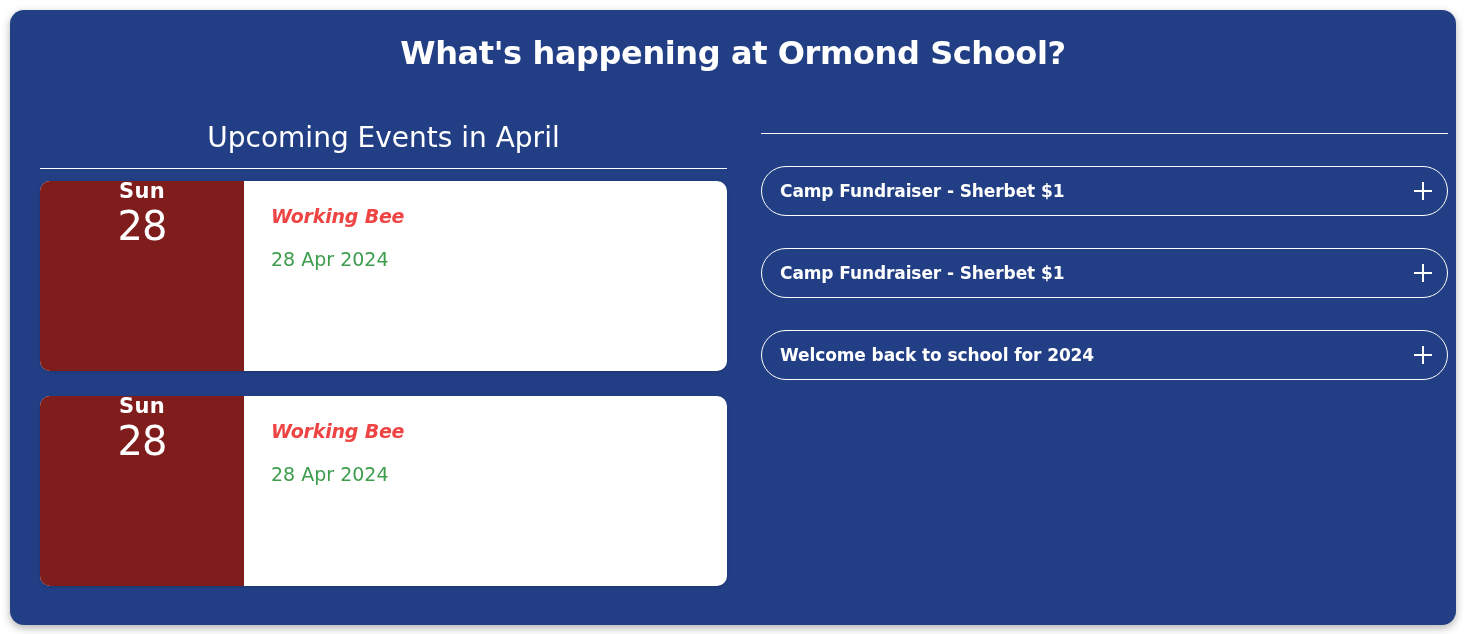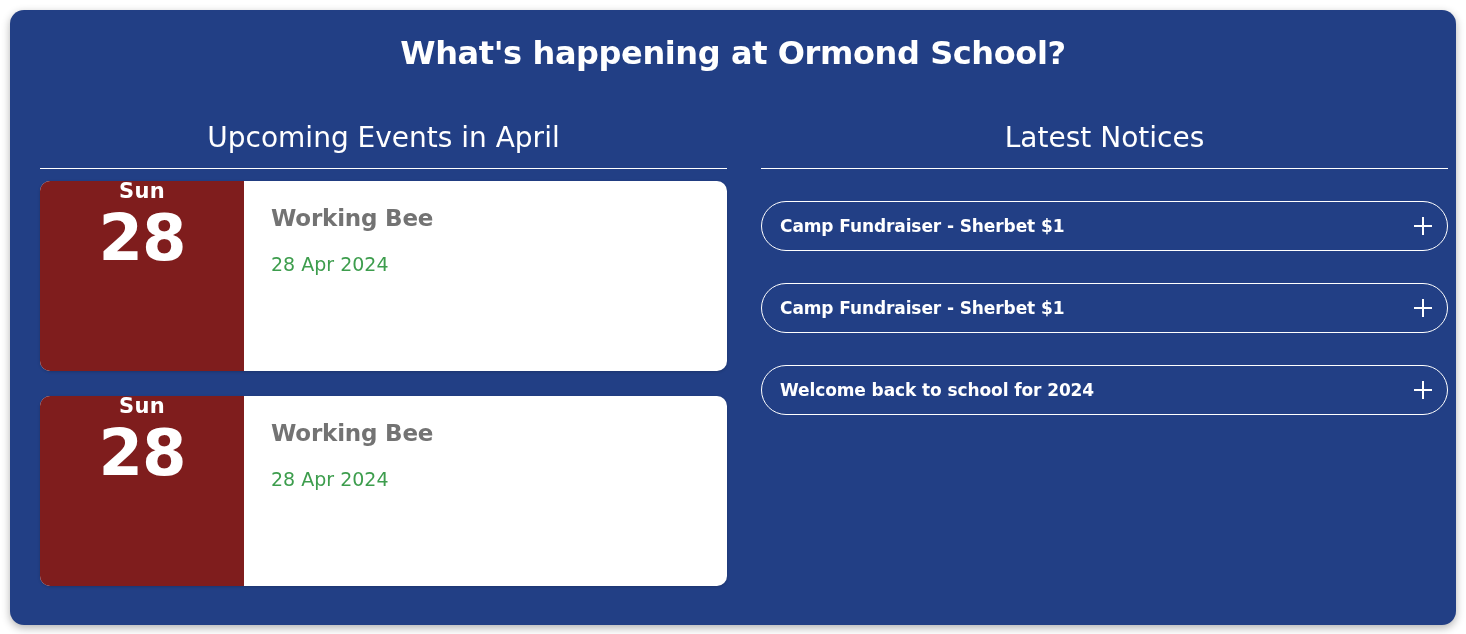--- a/index.html
+++ b/index.html
@@ -88,34 +88,35 @@
     align-items: center;
     line-height: 1;
   }
   .event-dow {
     font-size: 21px;
     font-weight: bold;
     letter-spacing: 0.3px;
     margin-bottom: 4px;
   }
   .event-day {
-    font-size: 64px;
-    font-weight: bold;
+    font-size: 40px;
+    font-weight: normal;
     letter-spacing: -1px;
   }
   .event-body {
     flex: 1 1 auto;
     padding: 24px 0 0 27px;
   }
   .event-title {
-    color: #737373;
-    font-size: 23px;
+    color: #ef4444;
+    font-size: 19px;
     font-weight: bold;
     letter-spacing: -0.2px;
     line-height: 1.2;
+    font-style: italic;
   }
   .event-when {
     margin-top: 20px;
     color: #3d9d4d;
     font-size: 19px;
     font-weight: normal;
     line-height: 1.2;
   }
 
   
@@ -196,21 +197,20 @@
         <div class="event-body">
           <div class="event-title">Working Bee</div>
           <div class="event-when">28 Apr 2024</div>
         </div>
       </div>
 
     </div>
   </div>
 
   <div class="col col-notices">
-    <div class="col-heading">Latest Notices</div>
     <div class="col-divider"></div>
 
     <div class="notices-list">
 
       <div class="notice-item">
         <div class="notice-title">Camp Fundraiser - Sherbet $1</div>
         <div class="notice-toggle">
           <span class="bar-h"></span>
             <span class="bar-v"></span>
         </div>

